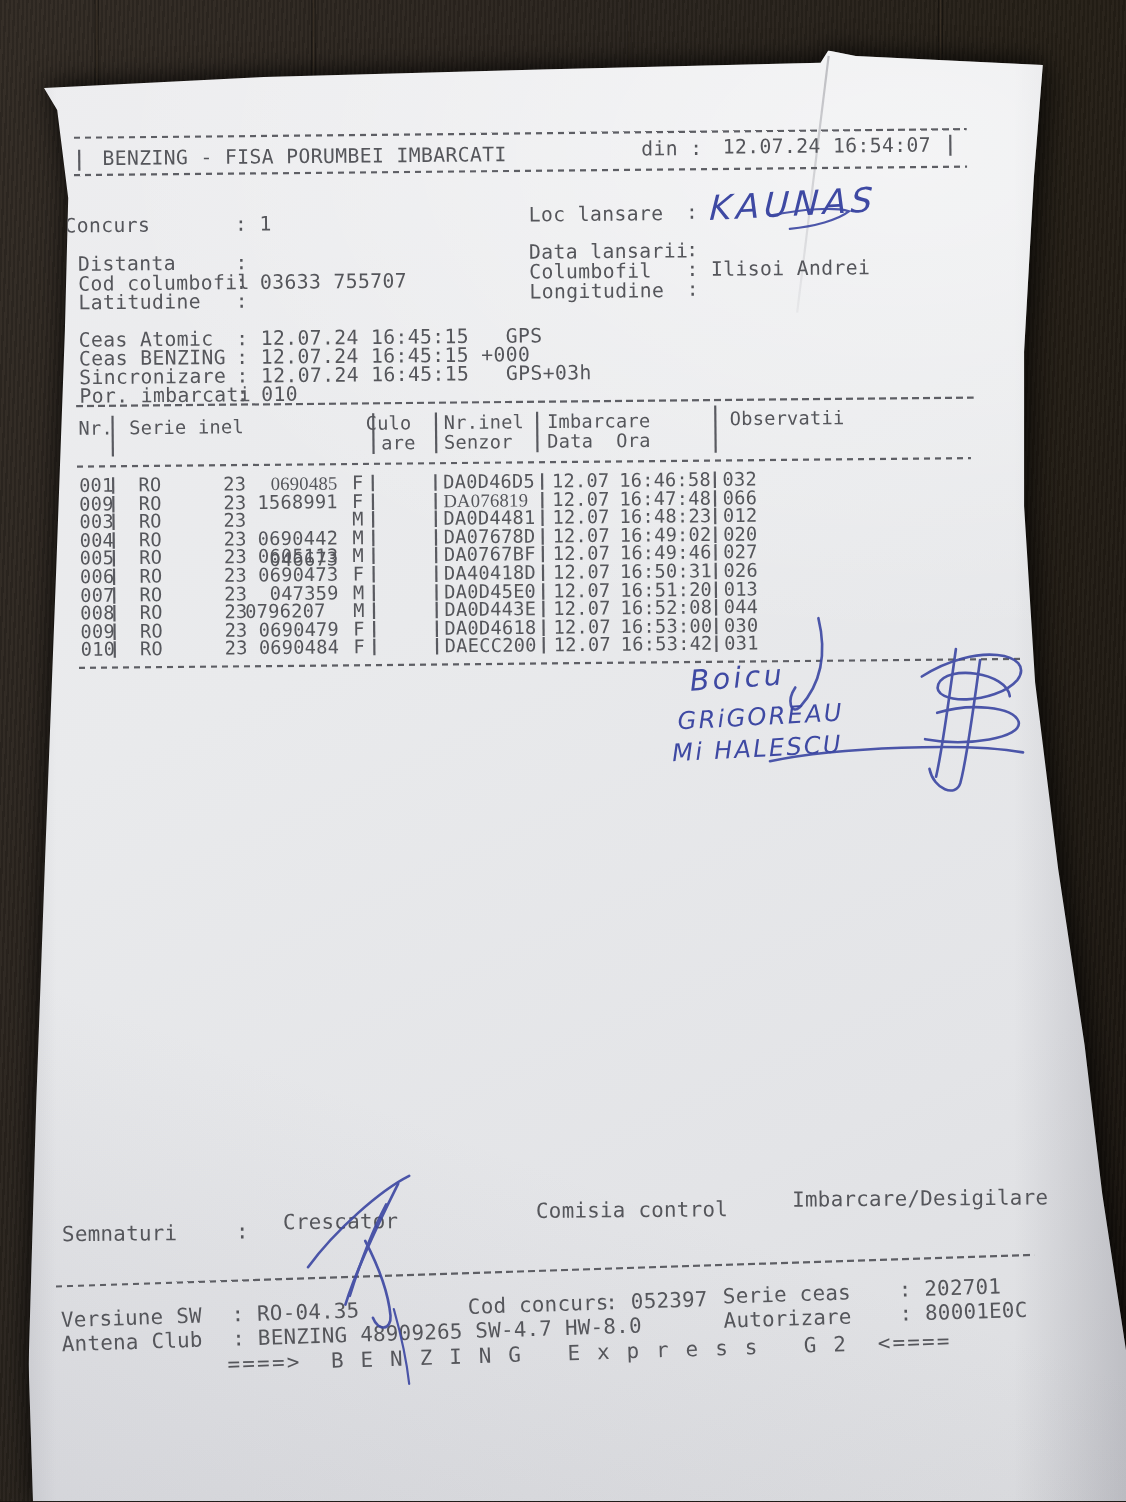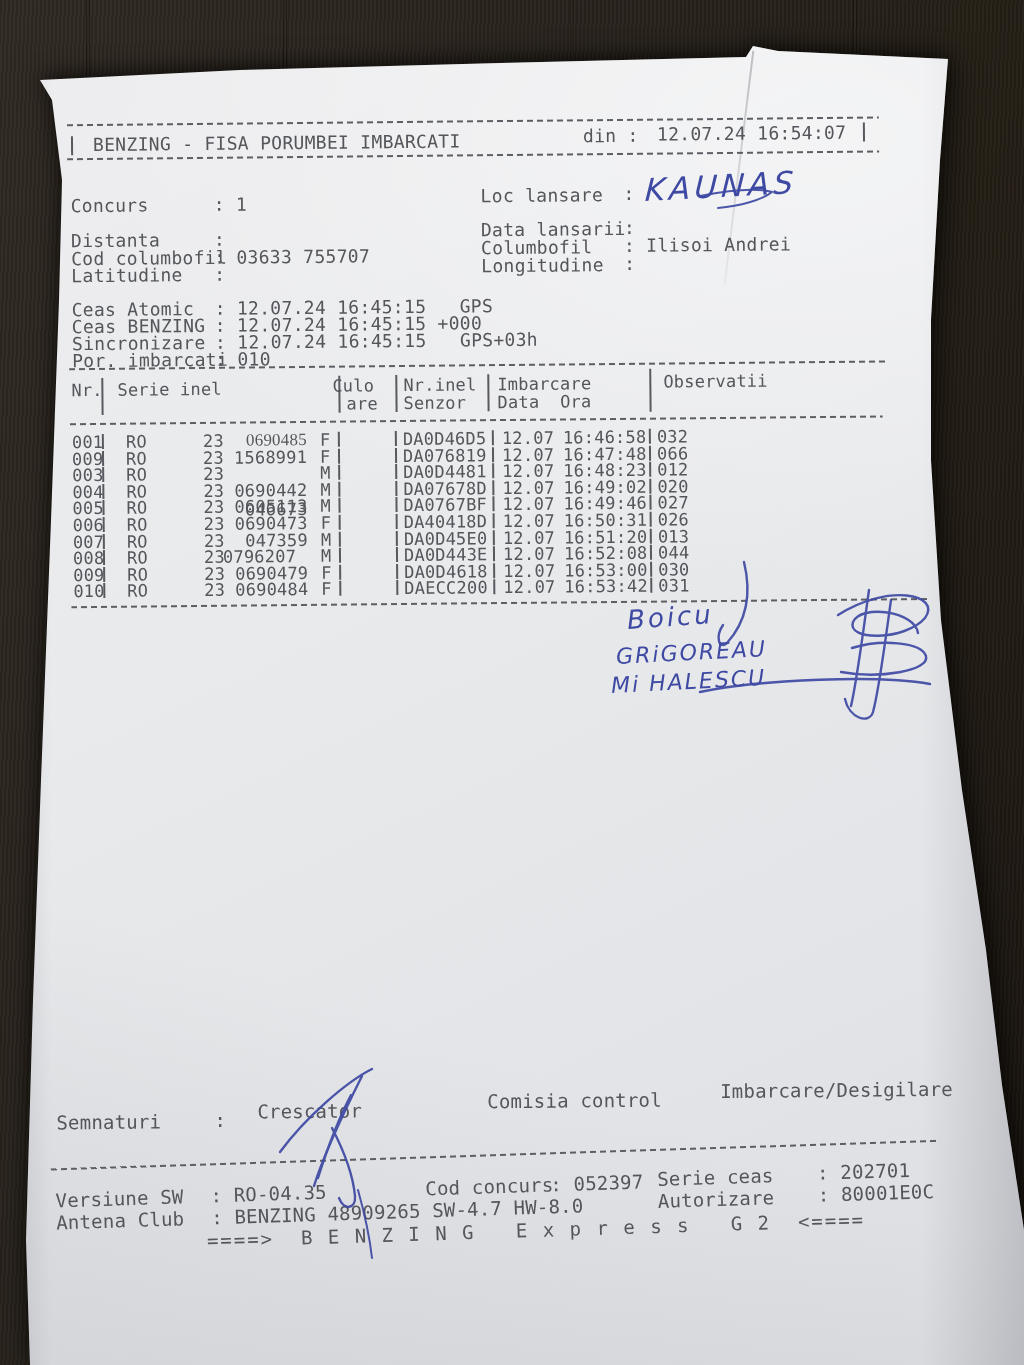--- a/index.html
+++ b/index.html
@@ -60,21 +60,21 @@
       <div class="content">
 
         <div class="dash" style="left:72px;top:120px;width:812px;"></div>
         <div class="vbar" style="left:76px;top:132px;height:19px;"></div>
         <span class="t" style="left:98px;top:131px;">BENZING - FISA PORUMBEI IMBARCATI</span>
         <span class="t" style="left:588px;top:127px;">din :</span>
         <span class="t" style="left:662px;top:126px;">12.07.24 16:54:07</span>
         <div class="vbar" style="left:868px;top:126px;height:19px;"></div>
         <div class="dash" style="left:72px;top:154px;width:812px;"></div>
 
-        <span class="t" style="left:75px;top:192px;text-align:center;">Concurs</span>
+        <span class="t" style="left:63px;top:192px;text-align:center;">Concurs</span>
         <span class="t" style="left:218px;top:192px;">: 1</span>
         <span class="t" style="left:485px;top:186px;">Loc lansare</span>
         <span class="t" style="left:628px;top:185px;">:</span>
 
         <span class="t" style="left:75px;top:227px;">Distanta</span>
         <span class="t" style="left:218px;top:227px;">:</span>
         <span class="t" style="left:485px;top:220px;">Data lansarii</span>
         <span class="t" style="left:628px;top:219px;">:</span>
 
         <span class="t" style="left:75px;top:245px;">Cod columbofil</span>
@@ -132,21 +132,21 @@
             </div>
             <div class="row" style="top: 445.6px;">
               <span class="tt" style="left: 74px; top: 0px;">009</span>
               <div class="vbar" style="left: 104px; top: 1px; height: 15px;"></div>
               <span class="tt" style="left: 128px; top: 0px;">RO</span>
               <span class="tt" style="left: 205px; top: 0px;">23</span>
               <span class="tt rright" style="left: 236px; top: 0px; width: 73px;">1568991</span>
               <span class="tt" style="left: 322px; top: 0px;">F</span>
               <div class="vbar" style="left: 340px; top: 1px; height: 15px;"></div>
               <div class="vbar" style="left: 397px; top: 1px; height: 15px;"></div>
-              <span class="tt" style="left: 405px; top: 0px;">DA076819</span>
+              <span class="tt" style="left: 405px; top: 0px; font-family: Liberation Serif, serif;">DA076819</span>
               <div class="vbar" style="left: 494px; top: 1px; height: 15px;"></div>
               <span class="tt" style="left: 504px; top: 0px;">12.07</span>
               <span class="tt" style="left: 565px; top: 0px;">16:47:48</span>
               <div class="vbar" style="left: 651px; top: 1px; height: 15px;"></div>
               <span class="tt" style="left: 659px; top: 0px;">066</span>
             </div>
             <div class="row" style="top: 462.2px;">
               <span class="tt" style="left: 74px; top: 0px;">003</span>
               <div class="vbar" style="left: 104px; top: 1px; height: 15px;"></div>
               <span class="tt" style="left: 128px; top: 0px;">RO</span>

